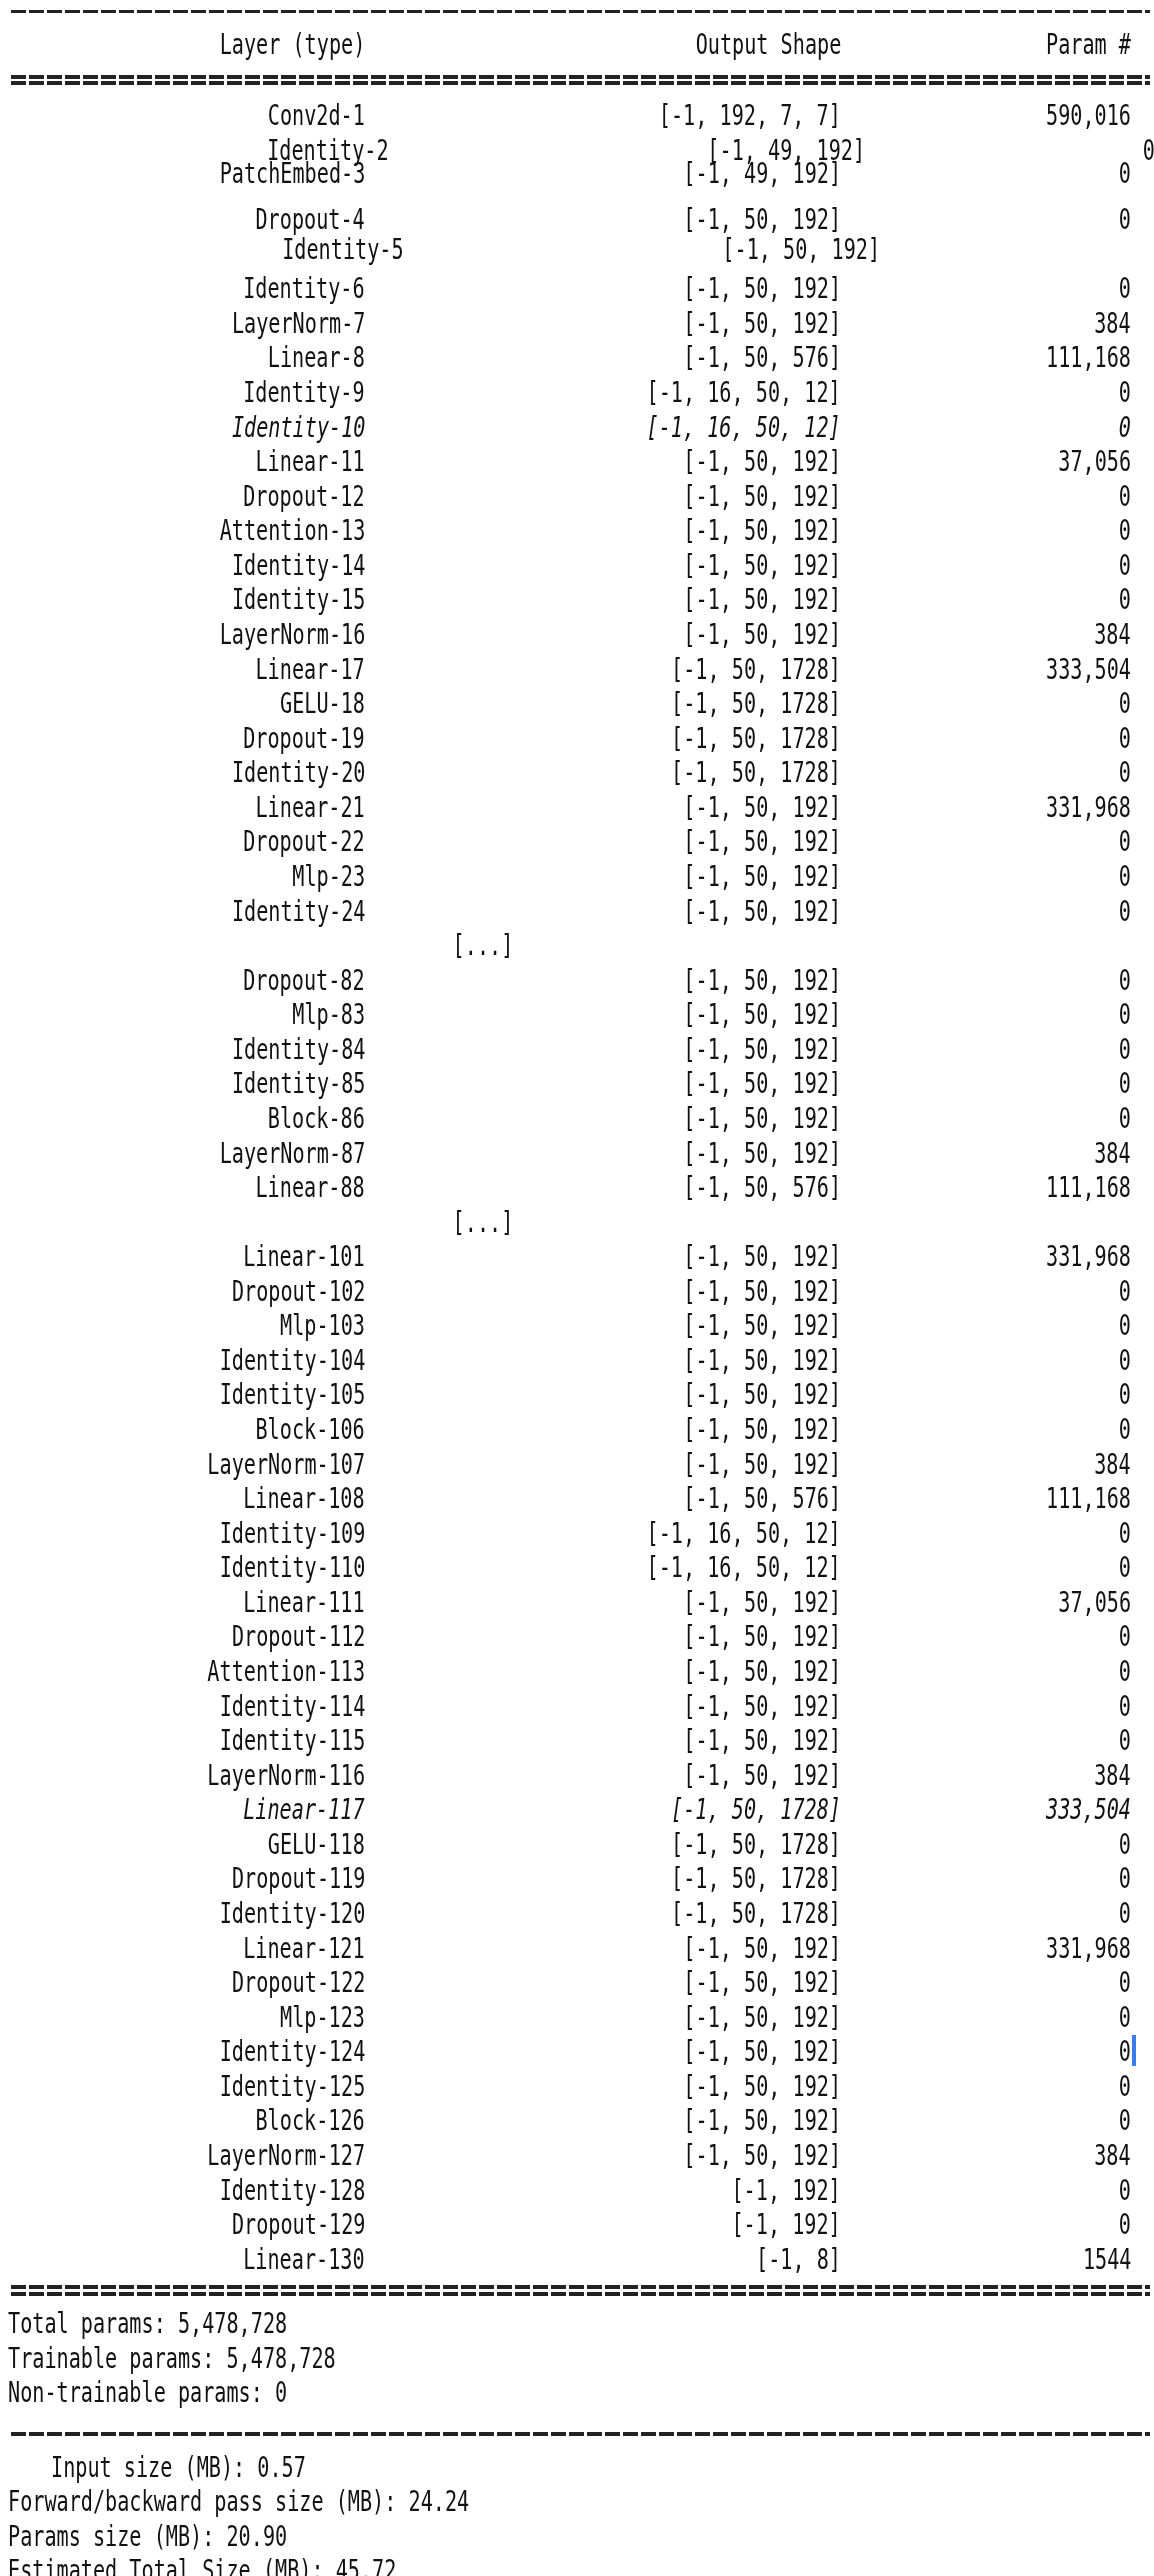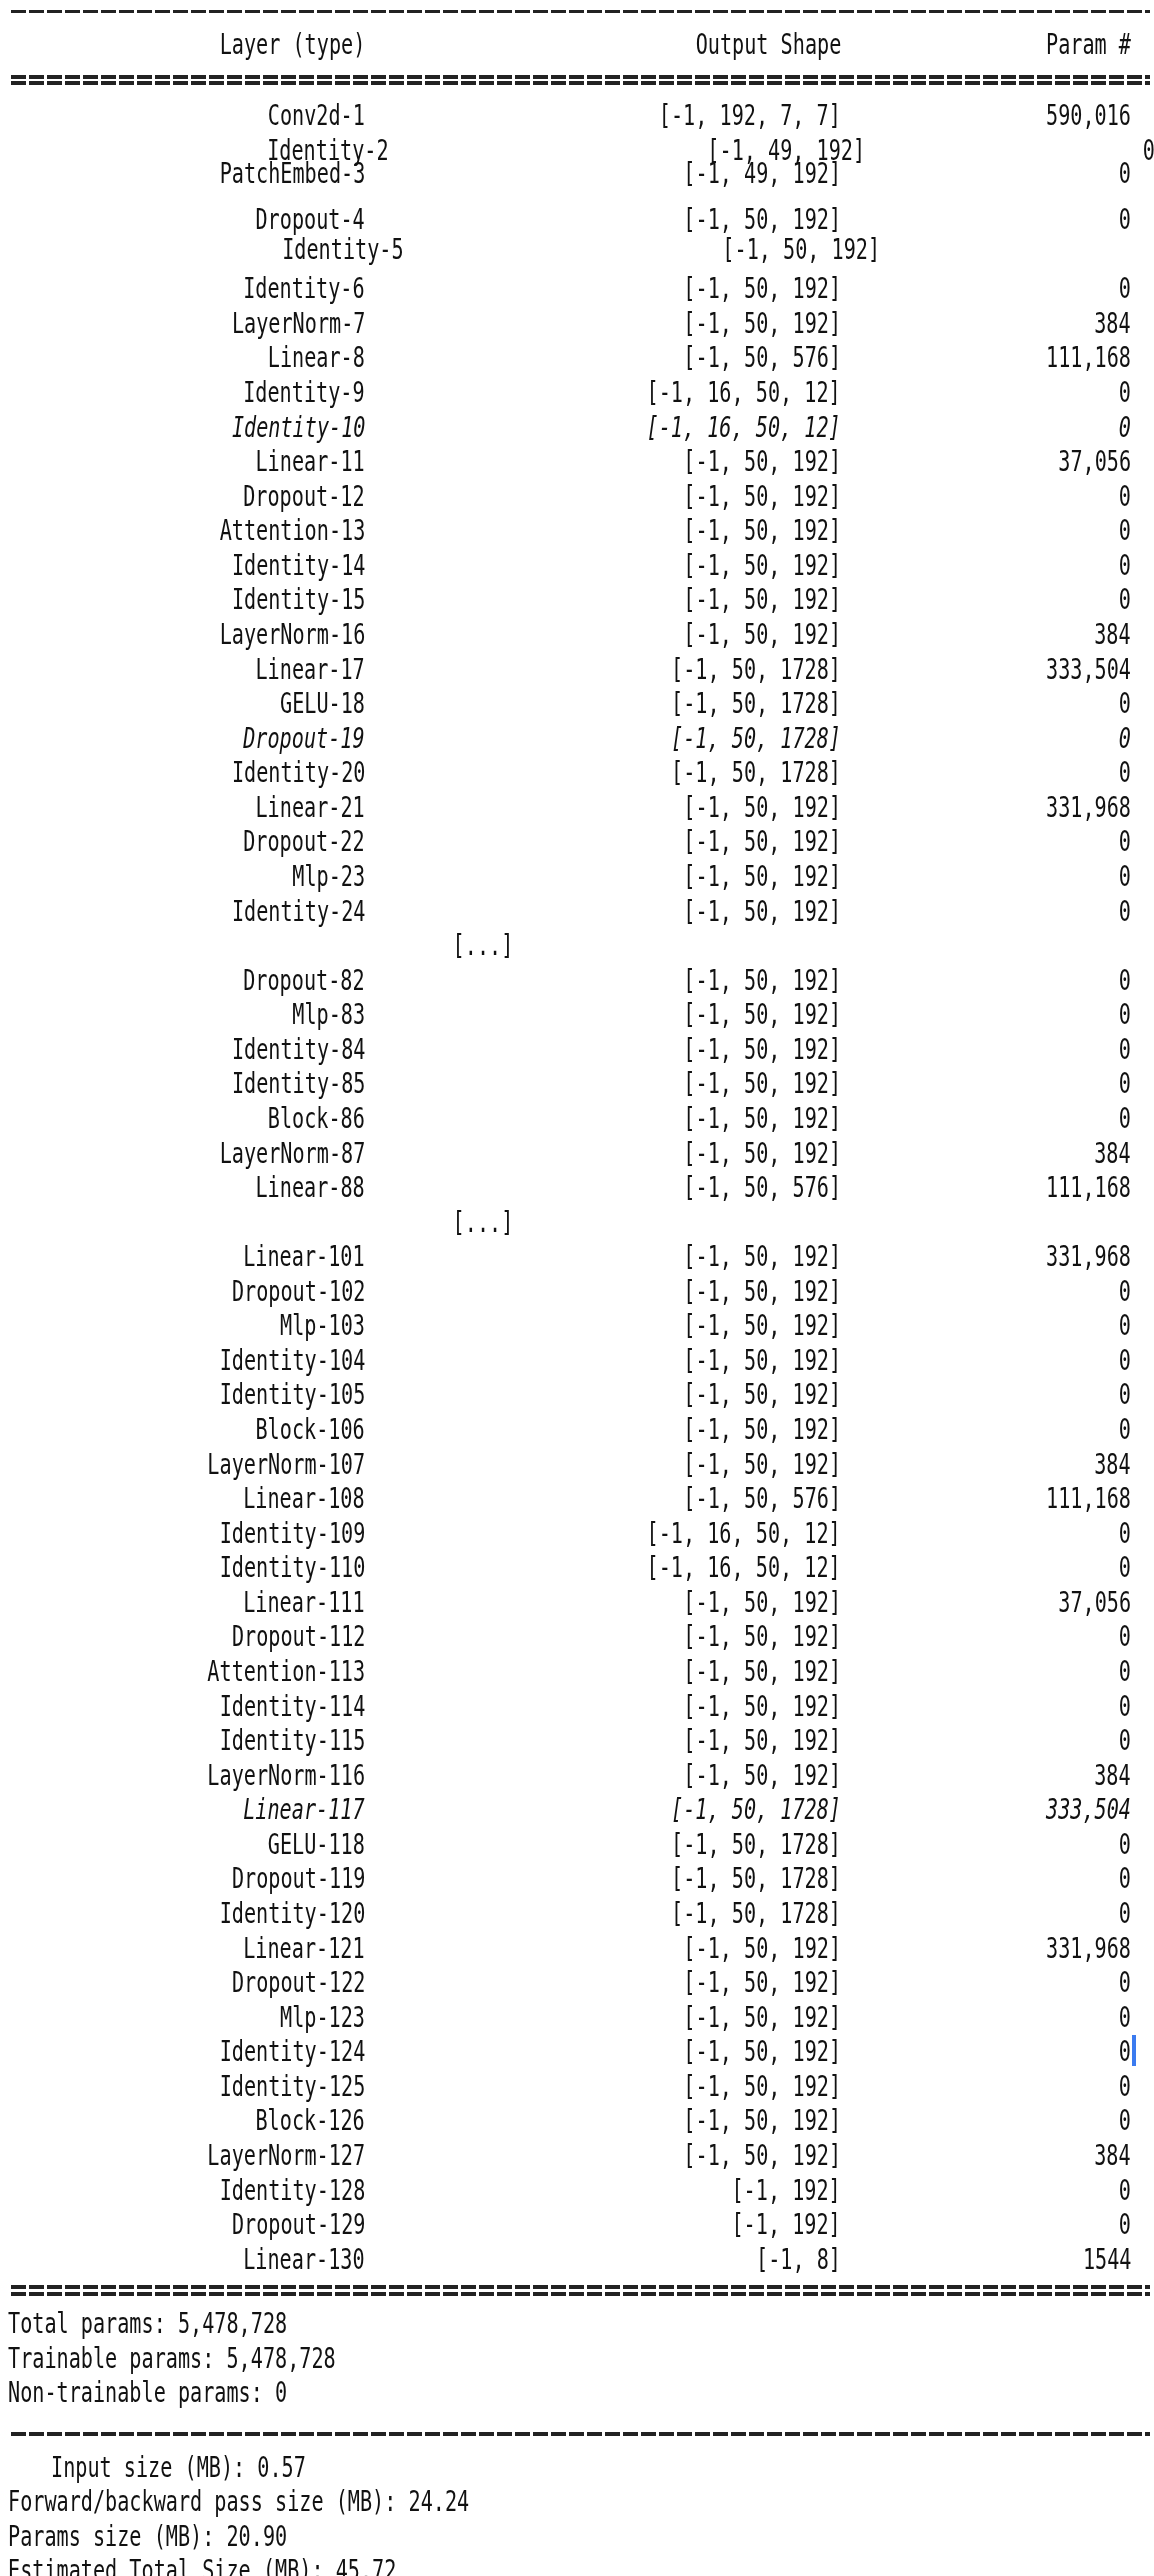--- a/index.html
+++ b/index.html
@@ -118,21 +118,21 @@
       <div class="row" style="top: 652px;">
         <span class="txt col-layer">Linear-17</span>
         <span class="txt col-shape">[-1, 50, 1728]</span>
         <span class="txt col-param">333,504</span>
       </div>
       <div class="row" style="top: 686px;">
         <span class="txt col-layer">GELU-18</span>
         <span class="txt col-shape">[-1, 50, 1728]</span>
         <span class="txt col-param">0</span>
       </div>
-      <div class="row" style="top: 721px; font-style: italic;">
+      <div class="row" style="top: 721px;">
         <span class="txt col-layer">Dropout-19</span>
         <span class="txt col-shape">[-1, 50, 1728]</span>
         <span class="txt col-param">0</span>
       </div>
       <div class="row" style="top: 755px;">
         <span class="txt col-layer">Identity-20</span>
         <span class="txt col-shape">[-1, 50, 1728]</span>
         <span class="txt col-param">0</span>
       </div>
       <div class="row" style="top: 790px;">

